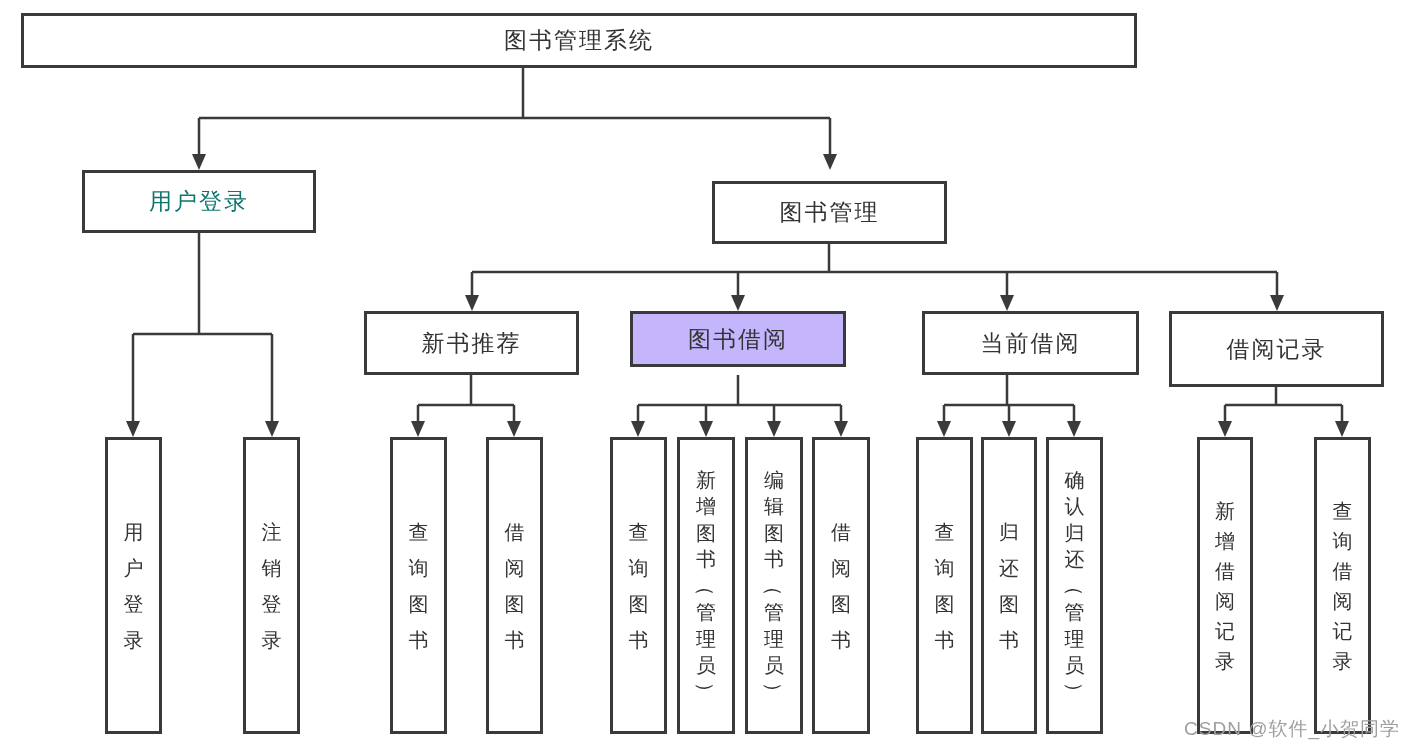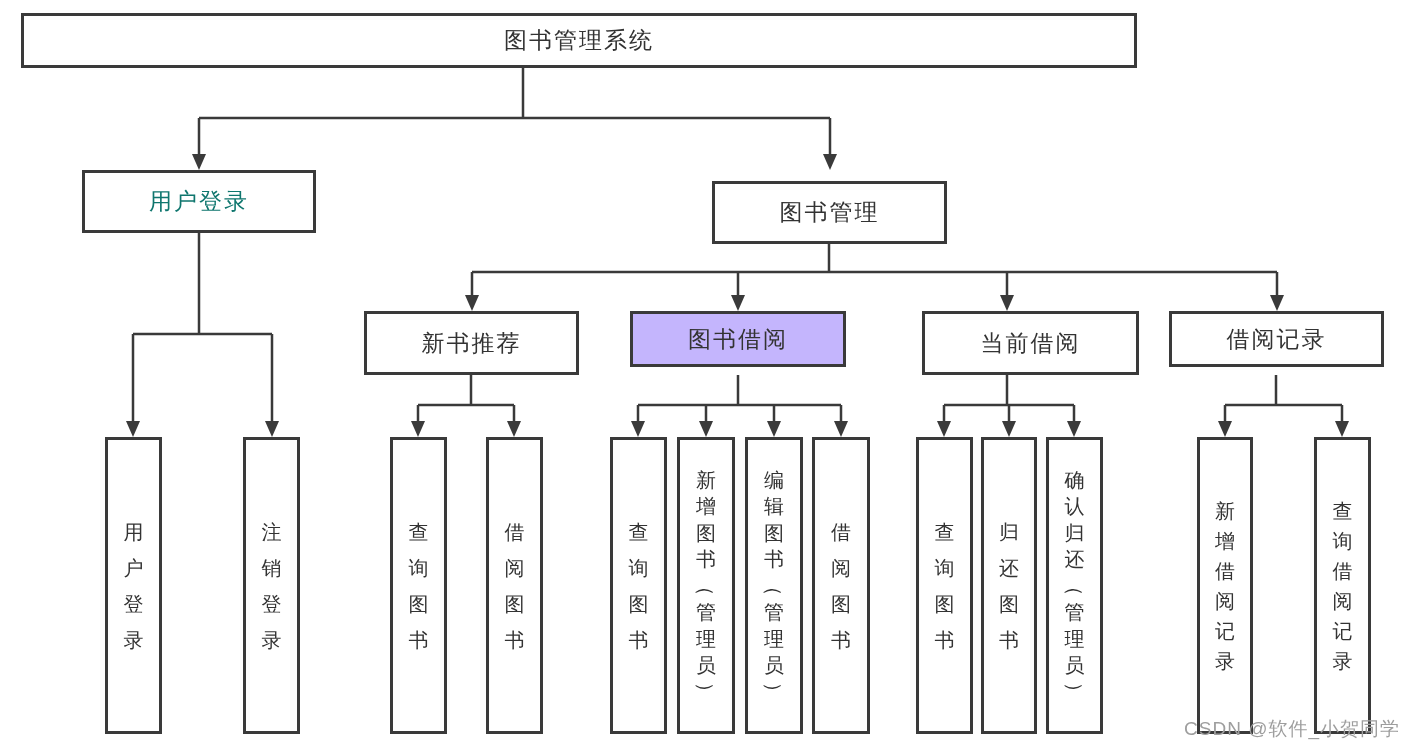--- a/index.html
+++ b/index.html
@@ -61,21 +61,21 @@
     </svg>
 
   <div class="hbox" style="left: 21px; top: 13px; width: 1116px; height: 55px; border-color: rgb(58, 58, 58); color: rgb(51, 51, 51); background: rgb(255, 255, 255);">图书管理系统</div>
 
   <div class="hbox" style="left: 82px; top: 170px; width: 234px; height: 63px; border-color: rgb(58, 58, 58); color: #0f766e; background: rgb(255, 255, 255);">用户登录</div>
   <div class="hbox" style="left: 712px; top: 181px; width: 235px; height: 63px; border-color: rgb(58, 58, 58); color: rgb(51, 51, 51); background: rgb(255, 255, 255);">图书管理</div>
 
   <div class="hbox" style="left: 364px; top: 311px; width: 215px; height: 64px; border-color: rgb(58, 58, 58); color: rgb(51, 51, 51); background: rgb(255, 255, 255);">新书推荐</div>
   <div class="hbox" style="left: 630px; top: 311px; width: 216px; height: 56px; border-color: rgb(58, 58, 58); color: rgb(51, 51, 51); background: #c4b5fd;">图书借阅</div>
   <div class="hbox" style="left: 899px; top: 311px; width: 217px; height: 64px; border-color: rgb(58, 58, 58); color: rgb(51, 51, 51); background: rgb(255, 255, 255); margin-left: 23px;">当前借阅</div>
-  <div class="hbox" style="left: 1169px; top: 311px; width: 215px; height: 56px; border-color: rgb(58, 58, 58); color: rgb(51, 51, 51); background: rgb(255, 255, 255);">借阅记录</div>
+  <div class="hbox" style="left: 1169px; top: 311px; width: 215px; height: 76px; border-color: rgb(58, 58, 58); color: rgb(51, 51, 51); background: rgb(255, 255, 255);">借阅记录</div>
 
   <div class="vbox" style="left: 105px; top: 437px; width: 57px; height: 297px; border-color: rgb(58, 58, 58); color: rgb(51, 51, 51); background: rgb(255, 255, 255); row-gap: 16px;">
       <span>用</span>
       <span>户</span>
       <span>登</span>
       <span>录</span>
     </div>
   <div class="vbox" style="left: 243px; top: 437px; width: 57px; height: 297px; border-color: rgb(58, 58, 58); color: rgb(51, 51, 51); background: rgb(255, 255, 255); row-gap: 16px;">
       <span>注</span>
       <span>销</span>

